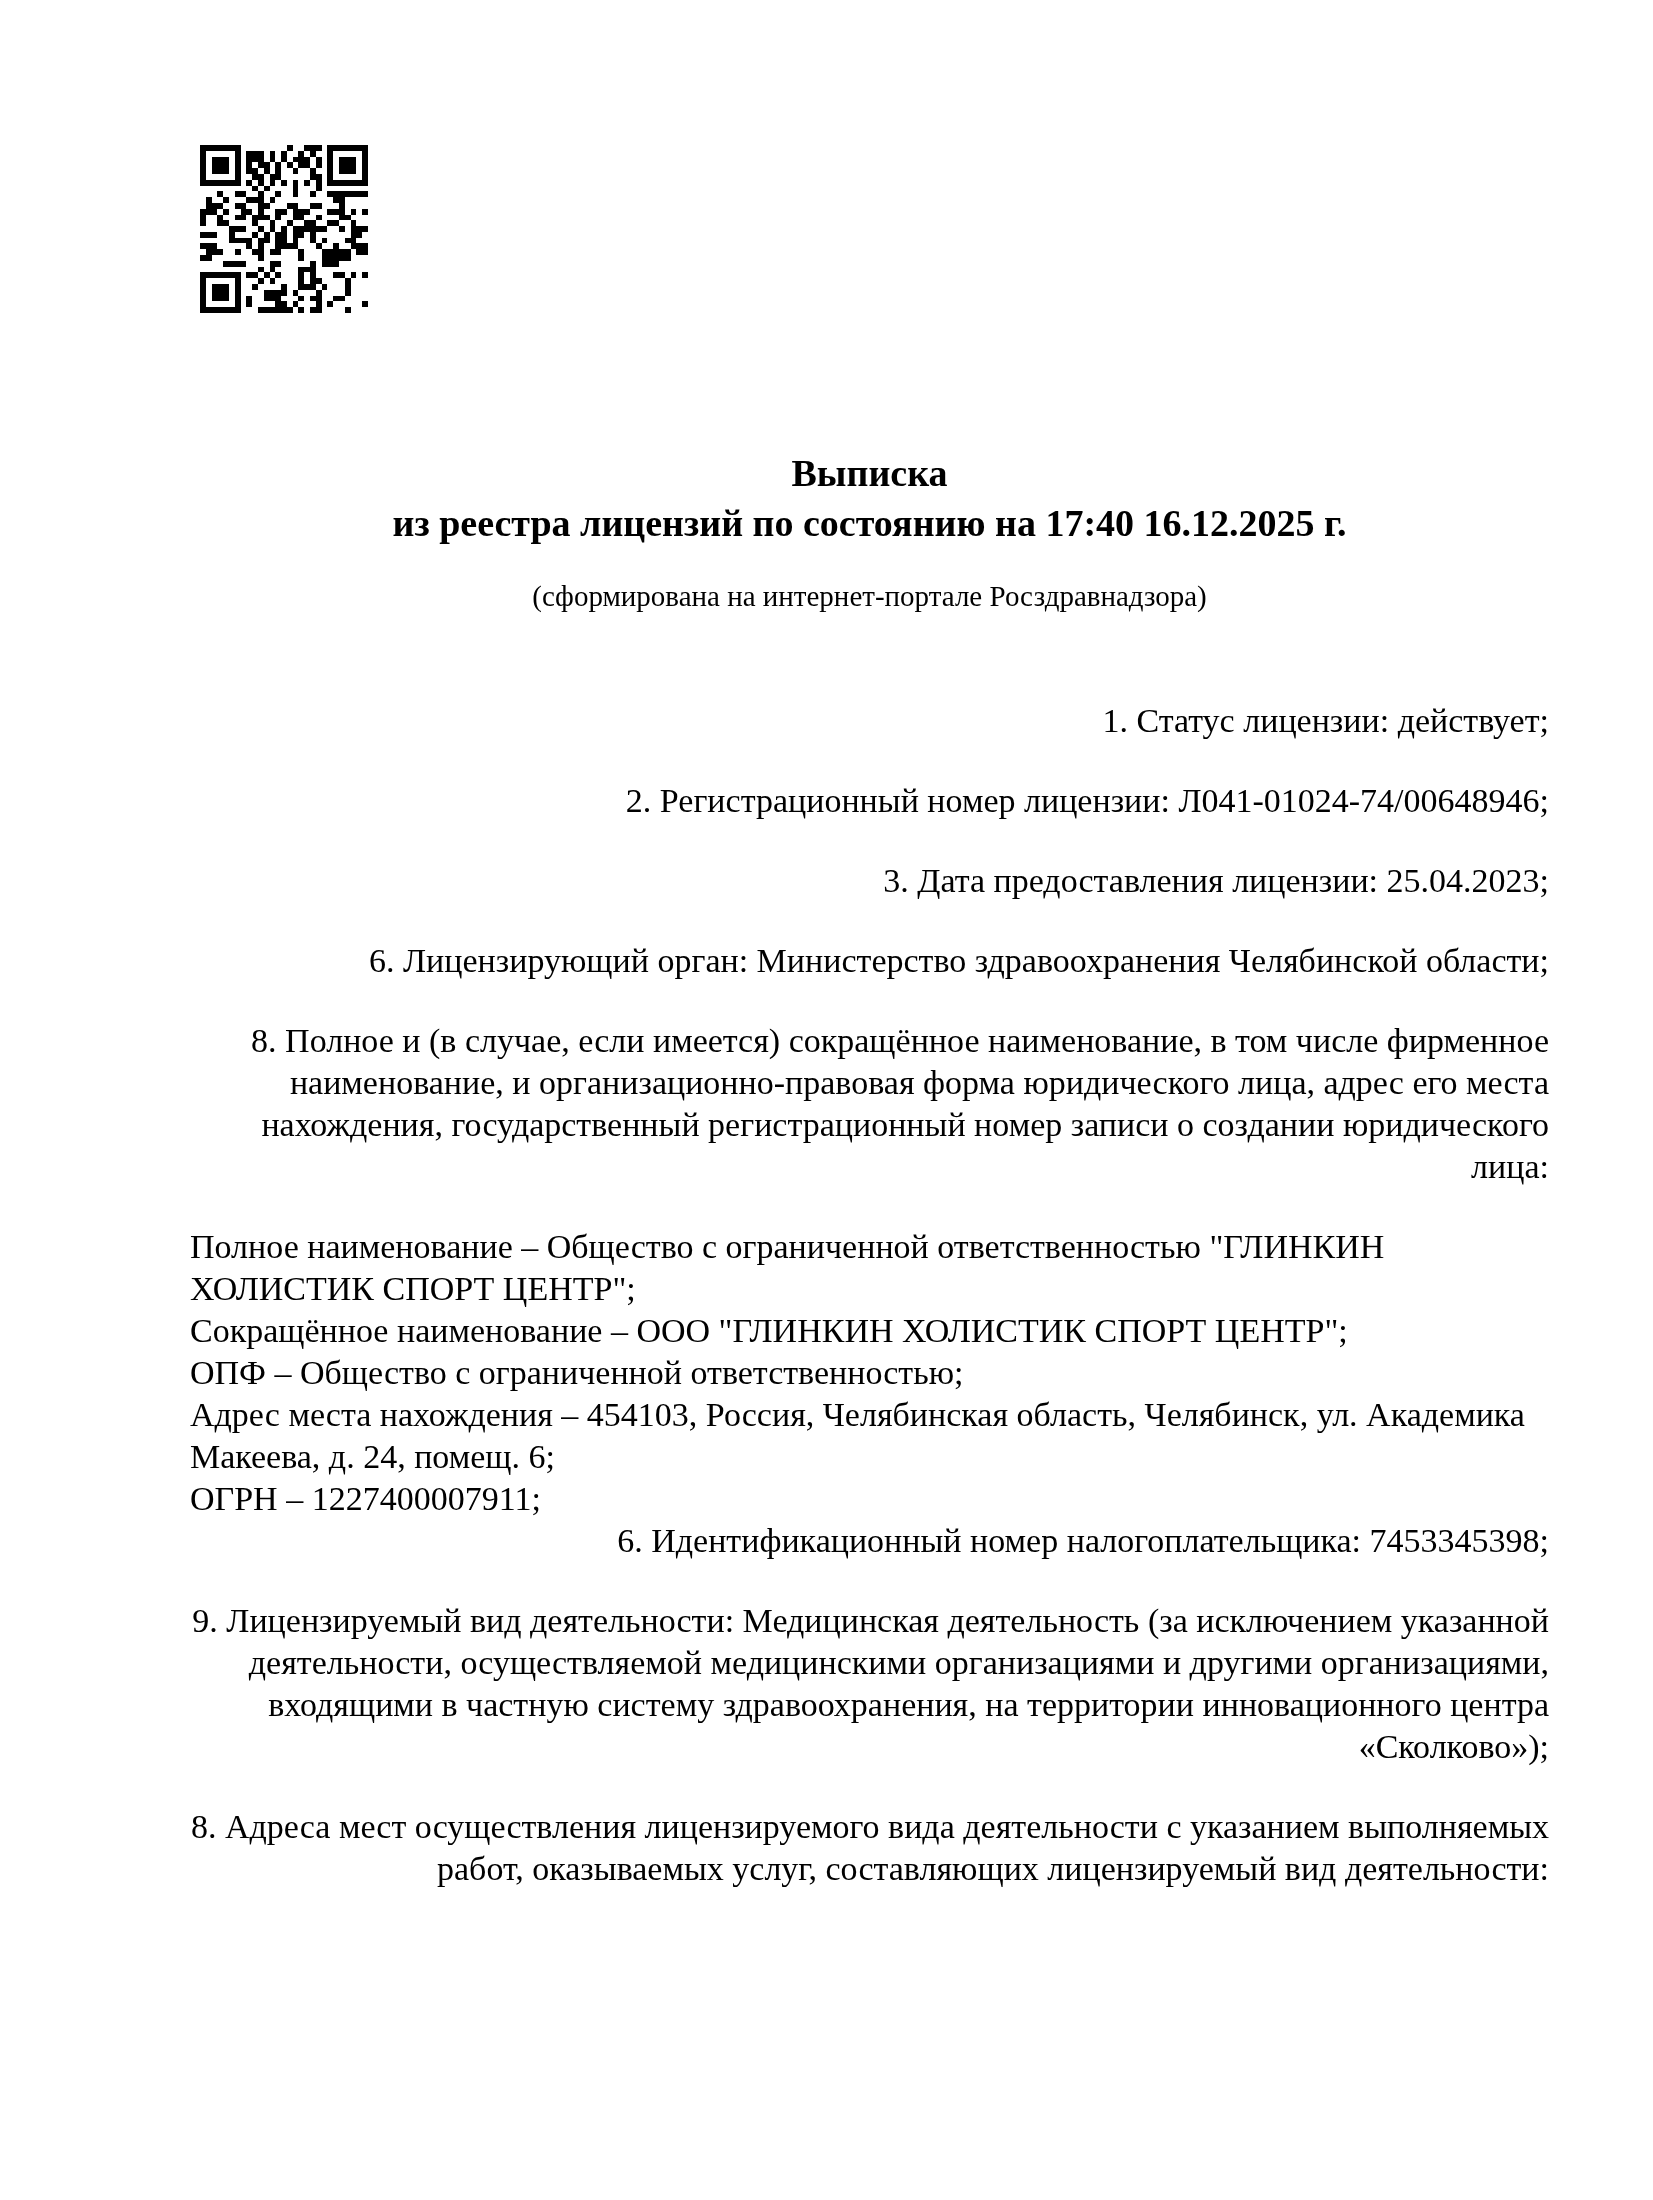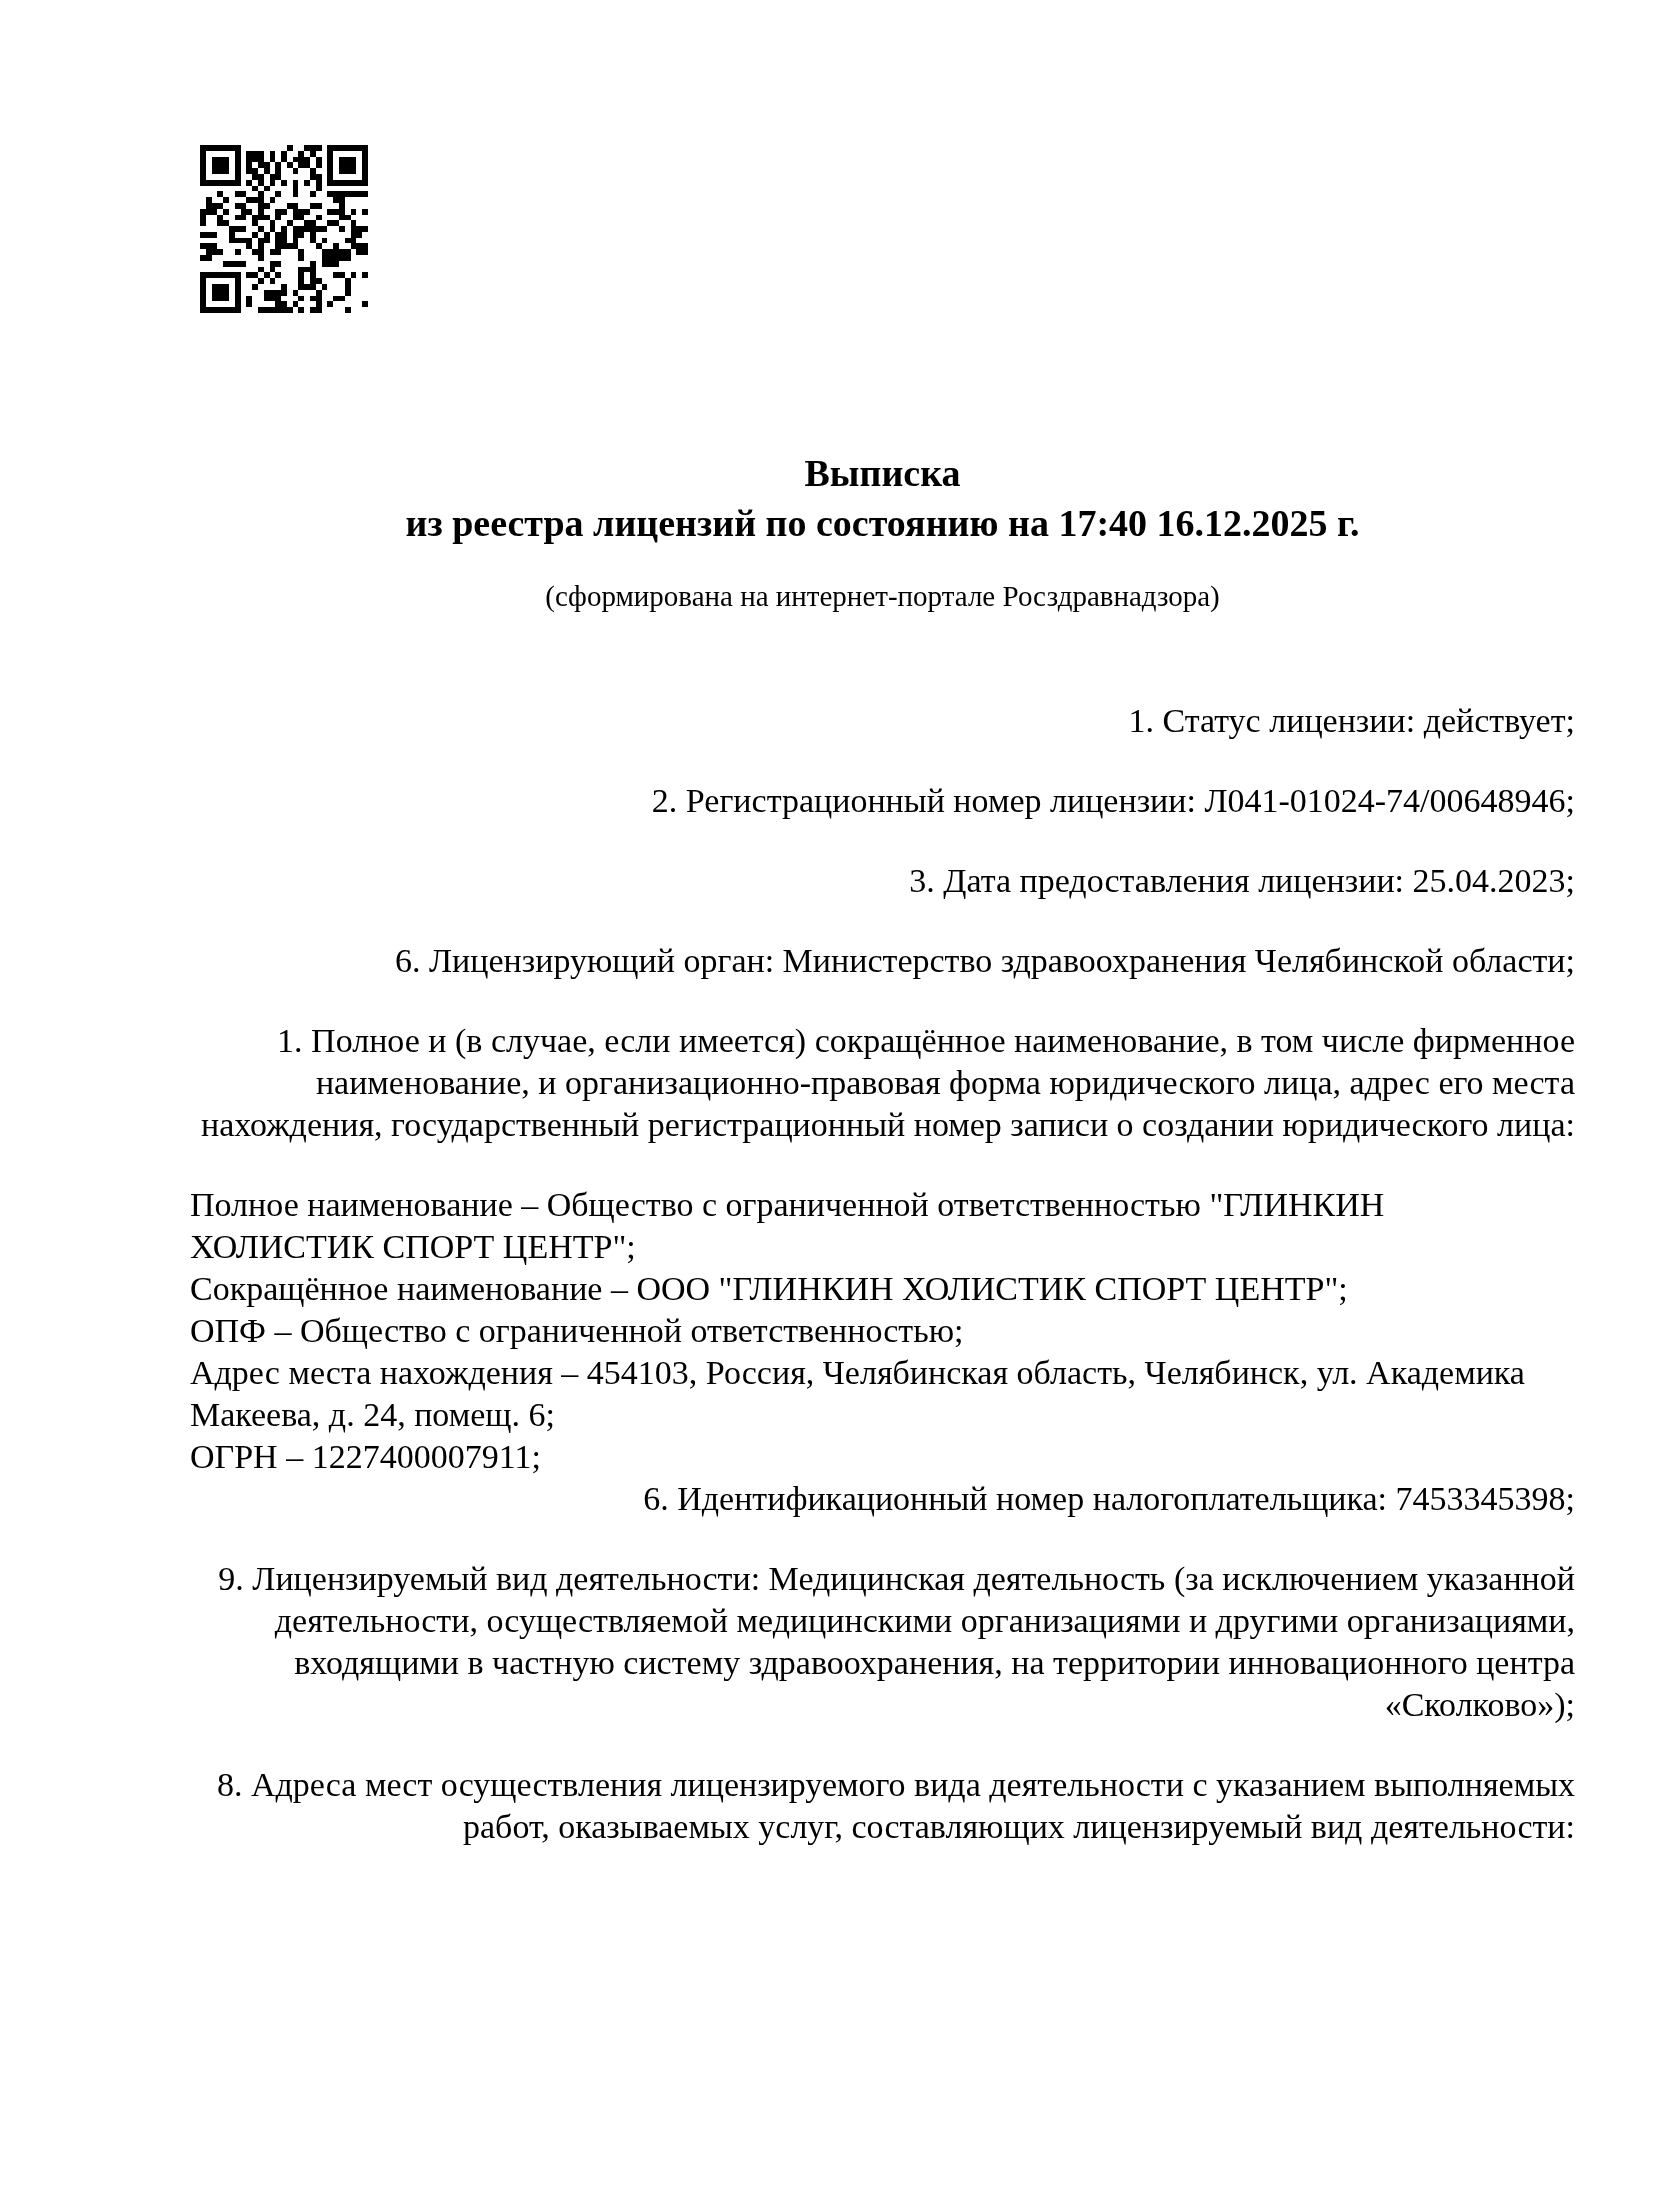--- a/index.html
+++ b/index.html
@@ -15,21 +15,21 @@
     width: 1653px; height: 2200px;
     background: #ffffff;
     overflow: hidden;
   }
   .qr {
     position: absolute;
     left: 200px; top: 145px;
     width: 168px; height: 168px;
   }
   .qr svg { display: block; width: 100%; height: 100%; }
-  .content { padding: 448px 78px 0 190px; }
+  .content { padding: 448px 104px 0 190px; }
   .title-block {
     text-align: center;
     font-weight: bold;
     font-size: 38px;
     line-height: 50px;
   }
   .note {
     margin-top: 30px;
     text-align: center;
     font-size: 29px;
@@ -444,21 +444,21 @@
     <div class="note">(сформирована на интернет-портале Росздравнадзора)</div>
 
     <p class="para first">1. Статус лицензии: действует;</p>
 
     <p class="para">2. Регистрационный номер лицензии: Л041-01024-74/00648946;</p>
 
     <p class="para">3. Дата предоставления лицензии: 25.04.2023;</p>
 
     <p class="para">6. Лицензирующий орган: Министерство здравоохранения Челябинской области;</p>
 
-    <p class="para">1. Полное и (в случае, если имеется) сокращённое наименование, в том числе фирменное наименование, и организационно-правовая форма юридического лица, адрес его места нахождения, государственный регистрационный номер записи о создании юридического лица:</p>
+    <p class="para">8. Полное и (в случае, если имеется) сокращённое наименование, в том числе фирменное наименование, и организационно-правовая форма юридического лица, адрес его места нахождения, государственный регистрационный номер записи о создании юридического лица:</p>
 
     <div class="org-block">
       <div>Полное наименование – Общество с ограниченной ответственностью "ГЛИНКИН ХОЛИСТИК СПОРТ ЦЕНТР";</div>
       <div>Сокращённое наименование – ООО "ГЛИНКИН ХОЛИСТИК СПОРТ ЦЕНТР";</div>
       <div>ОПФ – Общество с ограниченной ответственностью;</div>
       <div>Адрес места нахождения – 454103, Россия, Челябинская область, Челябинск, ул. Академика Макеева, д. 24, помещ. 6;</div>
       <div>ОГРН – 1227400007911;</div>
     </div>
 
     <p class="para">6. Идентификационный номер налогоплательщика: 7453345398;</p>

